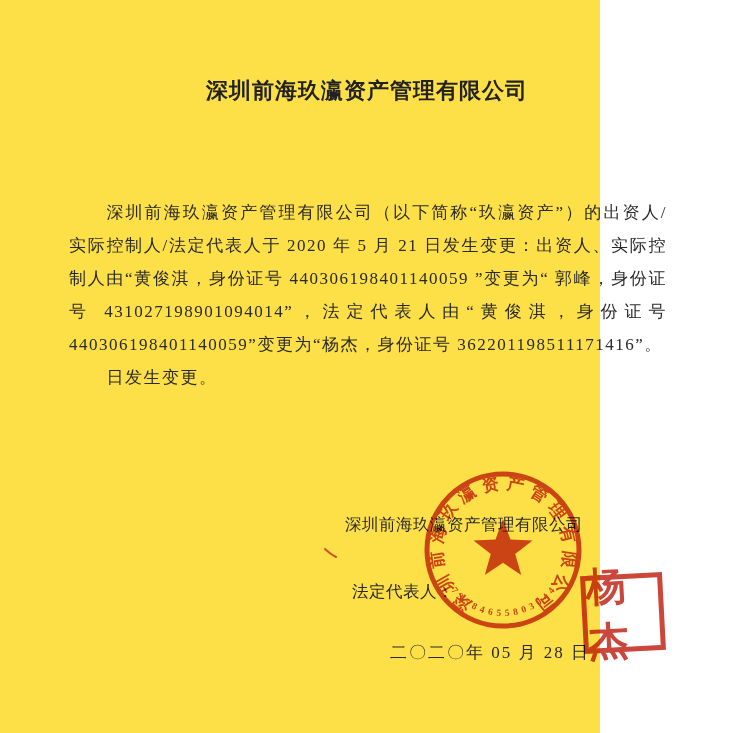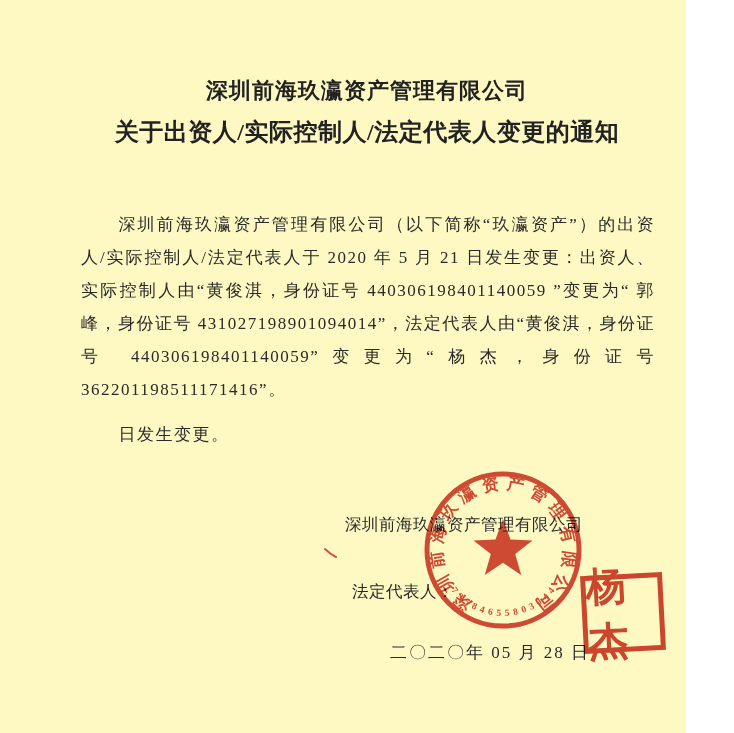--- a/index.html
+++ b/index.html
@@ -7,23 +7,23 @@
     padding: 0;
     background: #ffffff;
     width: 734px;
     height: 733px;
     overflow: hidden;
     font-family: "Liberation Serif", "DejaVu Serif", serif;
     color: #282828;
   }
   .page {
     position: relative;
-    width: 686px;
+    width: 600px;
     height: 733px;
-    background: #fef9c3;
+    background: #fde047;
   }
   .doc-title-1 {
     position: absolute;
     top: 76px;
     left: 10px;
     width: 714px;
     text-align: center;
     font-size: 22px;
     font-weight: bold;
     letter-spacing: 1px;
@@ -45,21 +45,21 @@
     top: 196px;
     left: 69px;
     width: 598px;
     font-size: 17px;
     line-height: 33px;
     letter-spacing: 1.5px;
     text-align: justify;
     color: #2a2a2a;
   }
   .doc-body p {
-    margin: 12px;
+    margin: 0;
     text-indent: 2.2em;
   }
   .sig-company {
     position: absolute;
     top: 514px;
     left: 345px;
     font-size: 16.5px;
     letter-spacing: 0.5px;
     color: #2a2a2a;
     z-index: 1;
@@ -122,21 +122,20 @@
     opacity: 0.85;
   }
 </style>
 </head>
 <body>
 
 <div class="page">
 
   <div class="doc-title-1">深圳前海玖瀛资产管理有限公司</div>
 
-  <div class="doc-title-2">关于出资人/实际控制人/法定代表人变更的通知</div>
 
   <div class="doc-body">
     <p>深圳前海玖瀛资产管理有限公司（以下简称“玖瀛资产”）的出资人/实际控制人/法定代表人于 2020 年 5 月 21 日发生变更：出资人、实际控制人由“黄俊淇，身份证号 440306198401140059 ”变更为“ 郭峰，身份证号 431027198901094014”，法定代表人由“黄俊淇，身份证号 440306198401140059”变更为“杨杰，身份证号 362201198511171416”。</p>
     <p>日发生变更。</p>
   </div>
 
   <div class="sig-company">深圳前海玖瀛资产管理有限公司</div>
 
   <div class="sig-legal-rep">法定代表人：</div>
 

